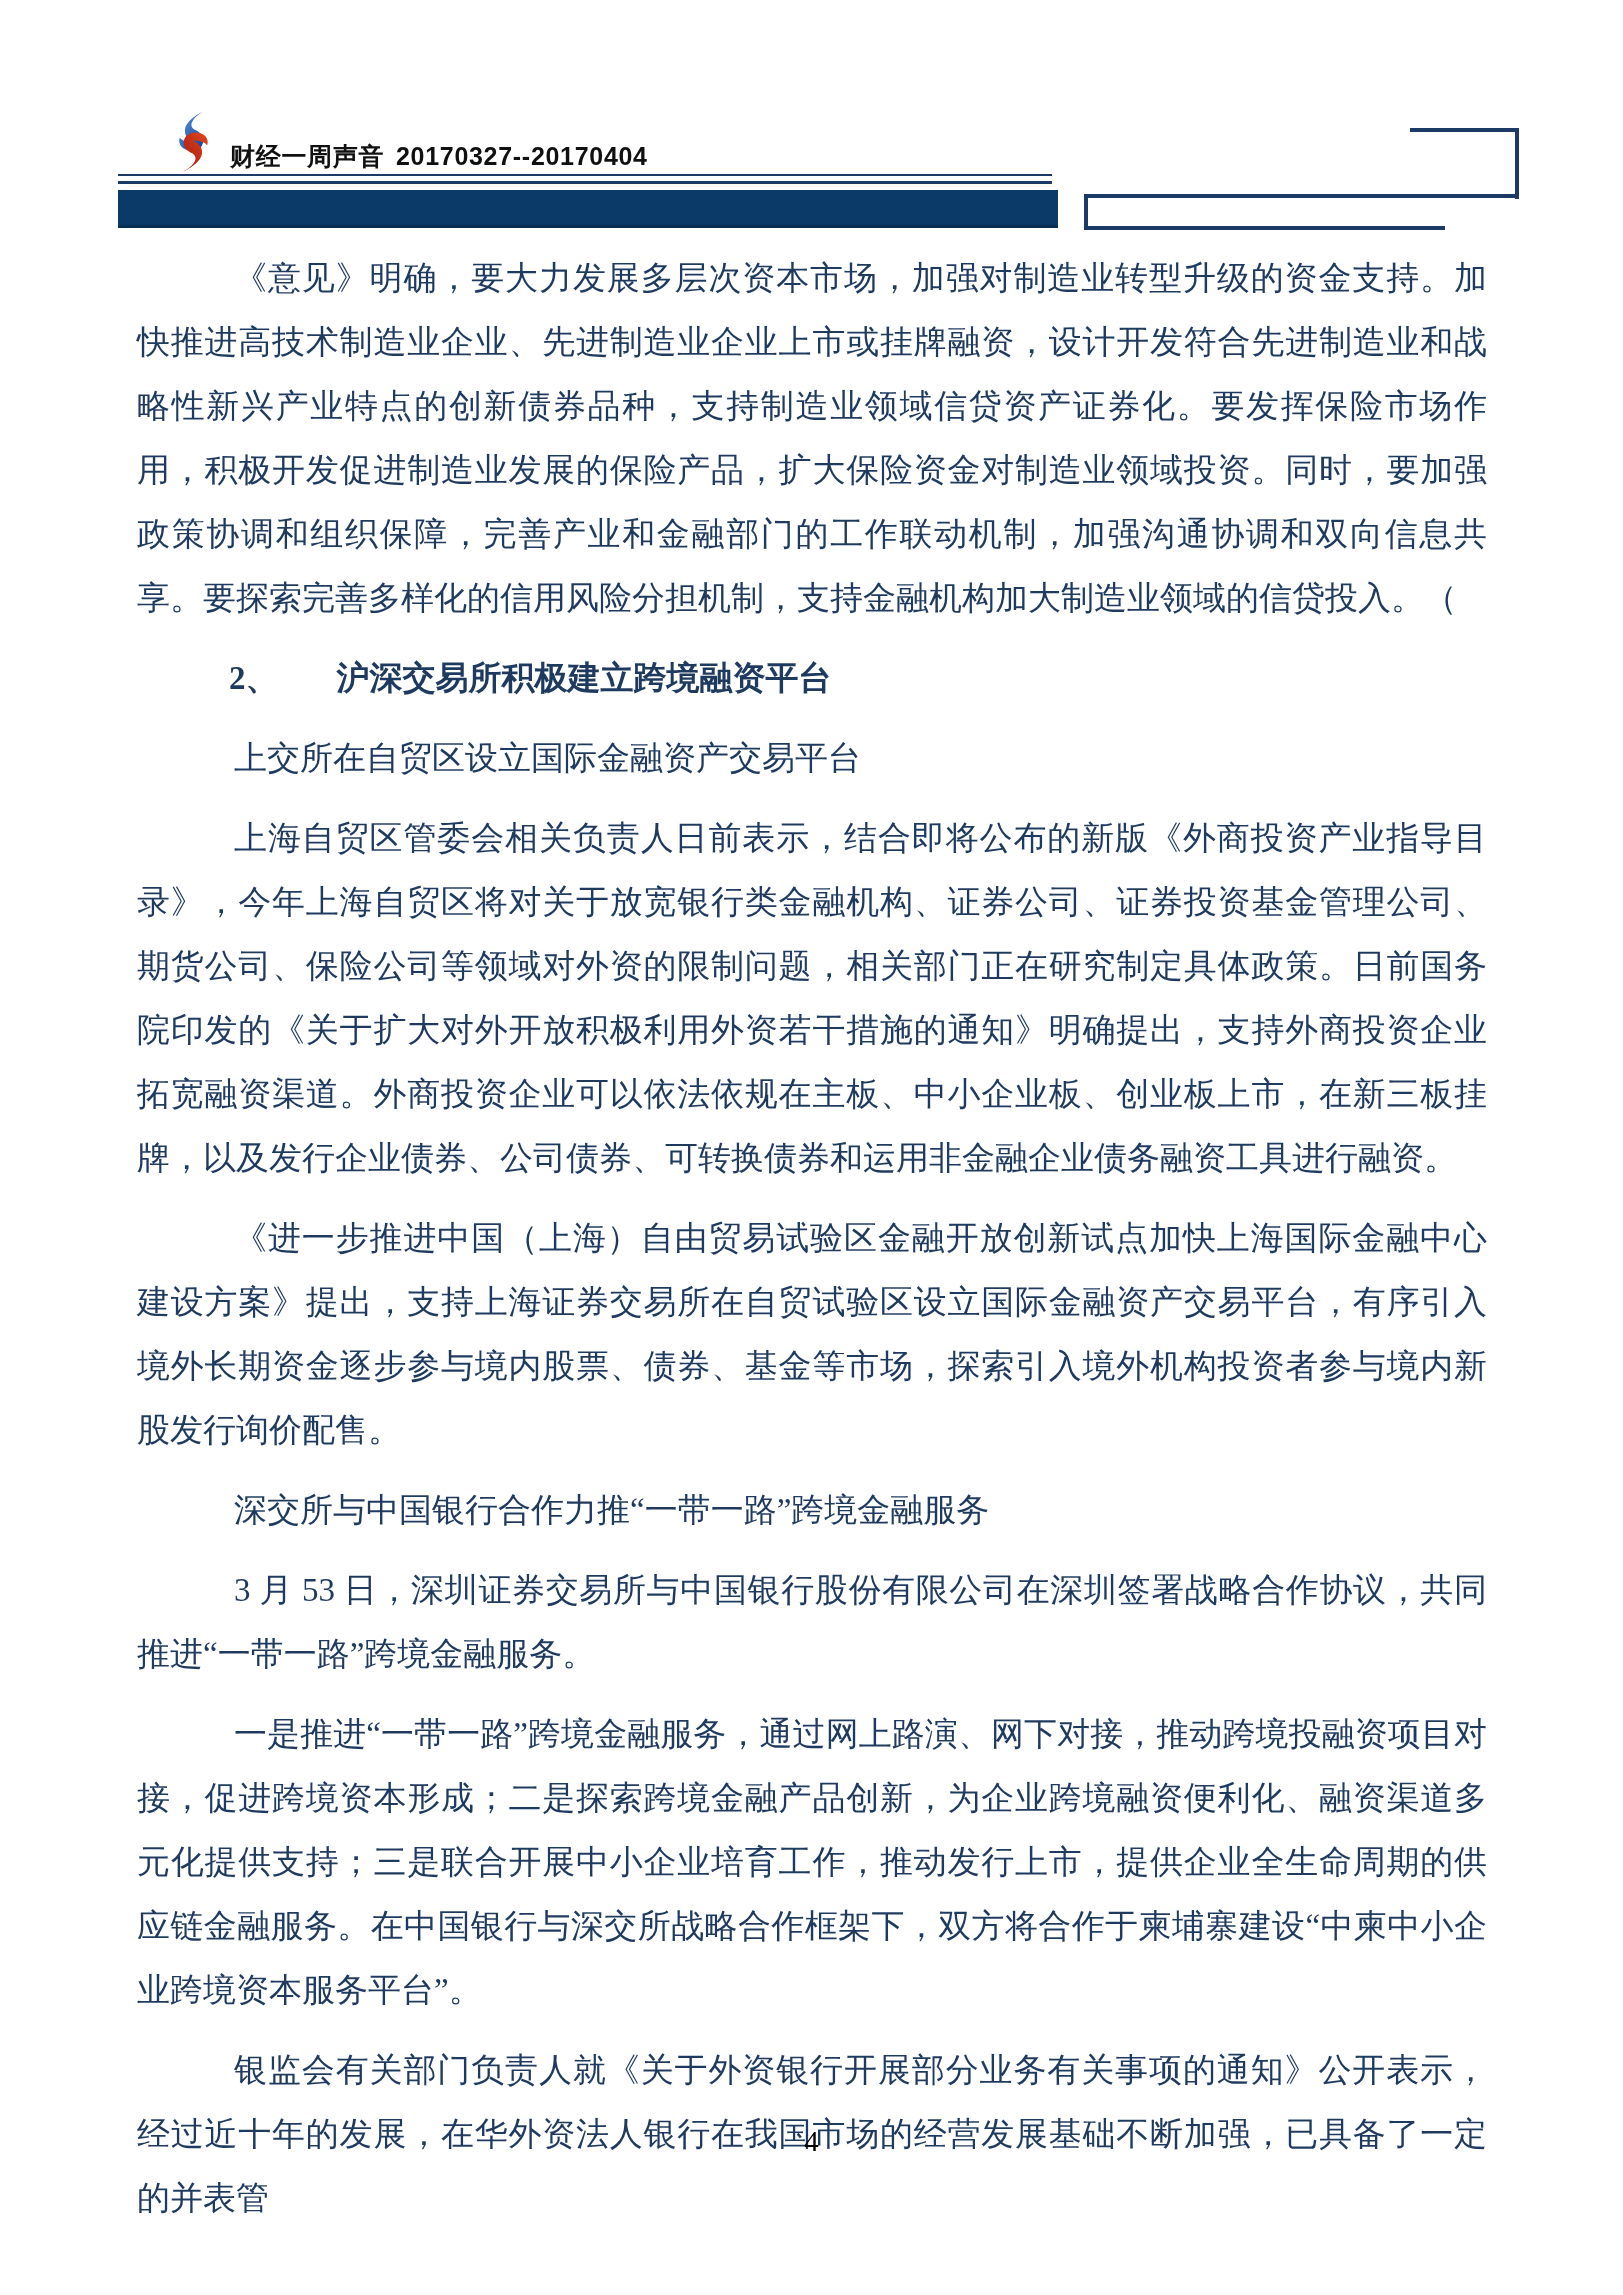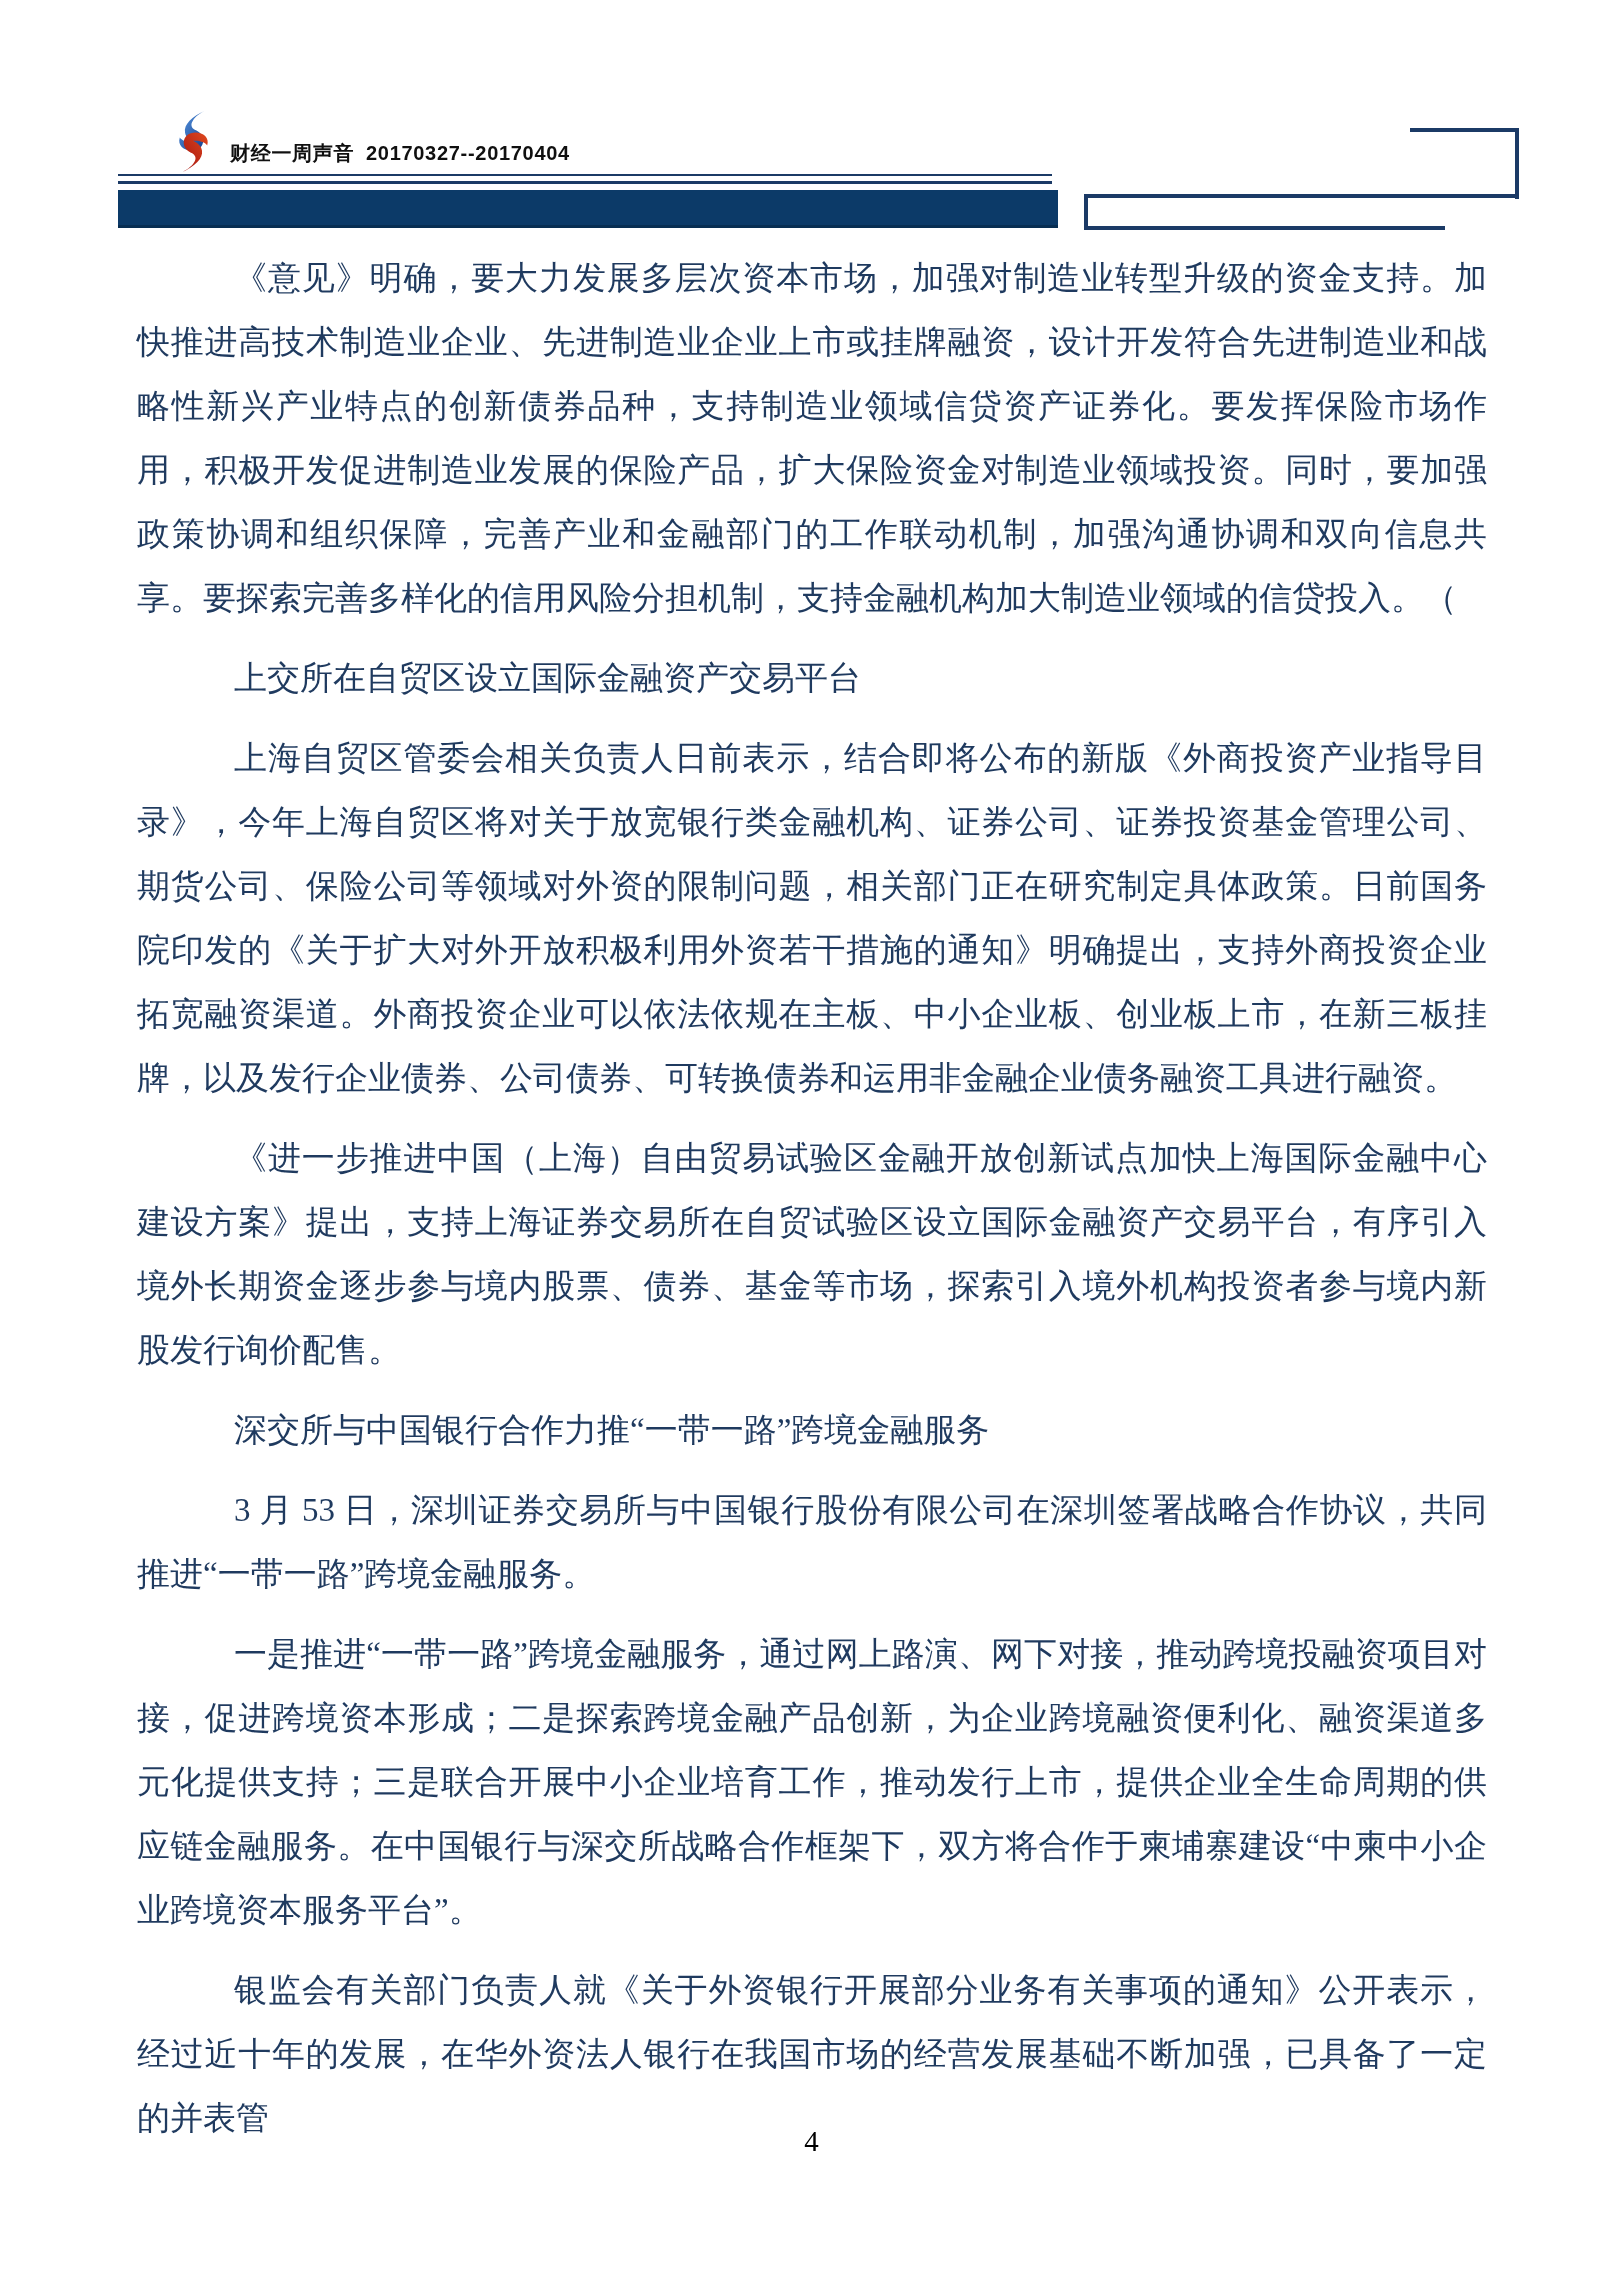--- a/index.html
+++ b/index.html
@@ -20,21 +20,21 @@
     width:1623px;height:2295px;
     background:#ffffff;
     overflow:hidden;
     font-family:"Liberation Serif","DejaVu Serif",serif;
   }
   
   .logo{position:absolute;left:172px;top:110px;width:43px;height:63px;}
   .header-title{
     position:absolute;left:230px;top:140px;height:34px;
     font-family:"Liberation Sans","DejaVu Sans",sans-serif;
-    font-size:20px;font-weight:600;letter-spacing:0.7px;
+    font-size:25px;font-weight:600;letter-spacing:0.7px;
     color:var(--title-color);white-space:nowrap;
   }
   .header-title .date-range{margin-left:11.8px;}
   .rule-double{
     position:absolute;left:118px;top:174px;width:934px;height:4.6px;
     border-top:2.6px solid var(--rule-color);
     border-bottom:3.9px solid var(--rule-color);
   }
   .navy-bar{
     position:absolute;left:118px;top:190px;width:940px;height:35px;
@@ -98,20 +98,21 @@
   <div class="frame f1-top"></div>
   <div class="frame f1-right"></div>
   <div class="frame f1-bottom"></div>
   <div class="frame f2-left"></div>
   <div class="frame f2-bottom"></div>
 
   <main class="body-text">
 
     <p class="para">《意见》明确，要大力发展多层次资本市场，加强对制造业转型升级的资金支持。加快推进高技术制造业企业、先进制造业企业上市或挂牌融资，设计开发符合先进制造业和战略性新兴产业特点的创新债券品种，支持制造业领域信贷资产证券化。要发挥保险市场作用，积极开发促进制造业发展的保险产品，扩大保险资金对制造业领域投资。同时，要加强政策协调和组织保障，完善产业和金融部门的工作联动机制，加强沟通协调和双向信息共享。要探索完善多样化的信用风险分担机制，支持金融机构加大制造业领域的信贷投入。（</p>
 
+    <p class="heading"><span class="hnum">2、</span><span>沪深交易所积极建立跨境融资平台</span></p>
 
     <p class="subhead"><span class="u">上交所在自贸区设立国际金融资产交易平台</span></p>
 
     <p class="para">上海自贸区管委会相关负责人日前表示，结合即将公布的新版《外商投资产业指导目录》，今年上海自贸区将对关于放宽银行类金融机构、证券公司、证券投资基金管理公司、期货公司、保险公司等领域对外资的限制问题，相关部门正在研究制定具体政策。日前国务院印发的《关于扩大对外开放积极利用外资若干措施的通知》明确提出，支持外商投资企业拓宽融资渠道。外商投资企业可以依法依规在主板、中小企业板、创业板上市，在新三板挂牌，以及发行企业债券、公司债券、可转换债券和运用非金融企业债务融资工具进行融资。</p>
 
     <p class="para">《进一步推进中国（上海）自由贸易试验区金融开放创新试点加快上海国际金融中心建设方案》提出，支持上海证券交易所在自贸试验区设立国际金融资产交易平台，有序引入境外长期资金逐步参与境内股票、债券、基金等市场，探索引入境外机构投资者参与境内新股发行询价配售。</p>
 
     <p class="subhead"><span class="u">深交所与中国银行合作力推“一带一路”跨境金融服务</span></p>
 
     <p class="para">3 月 53 日，深圳证券交易所与中国银行股份有限公司在深圳签署战略合作协议，共同推进“一带一路”跨境金融服务。</p>

